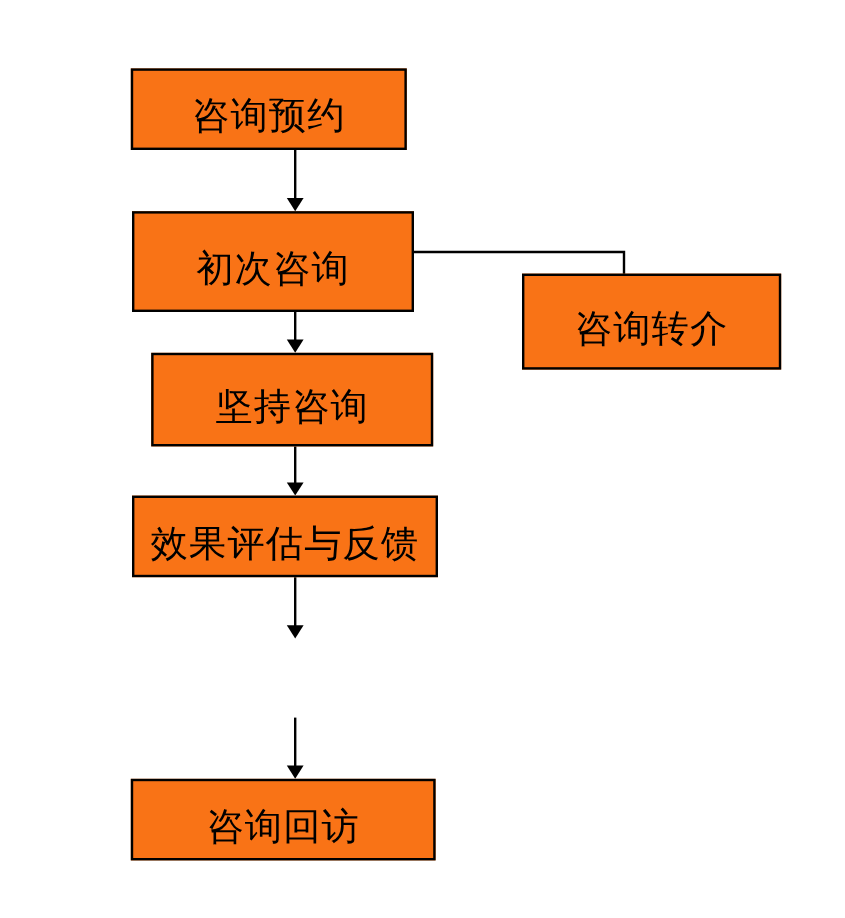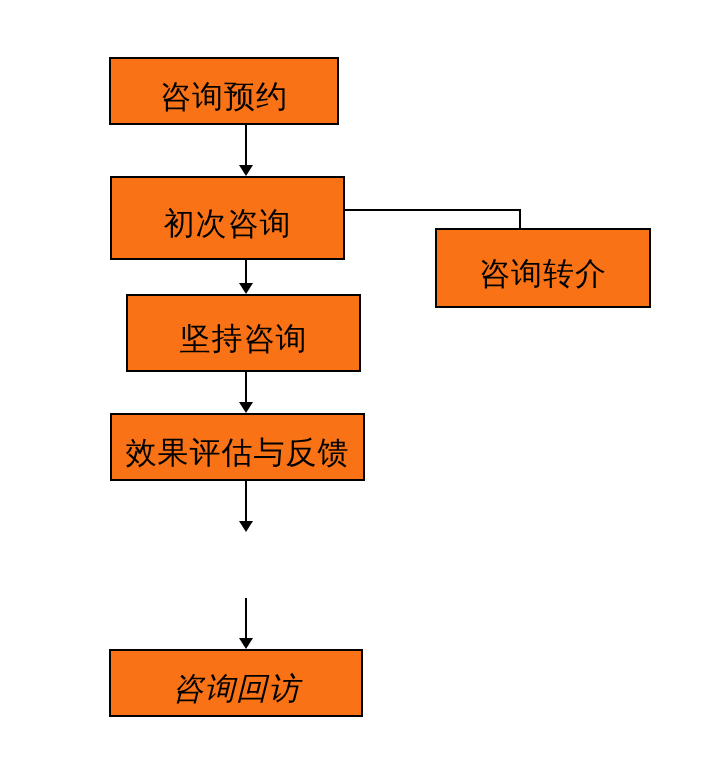--- a/index.html
+++ b/index.html
@@ -75,21 +75,21 @@
 
   <div class="node" style="left:126px; top:294px; width:235px; height:78px;">
     <span>坚持咨询</span>
   </div>
 
   <div class="node" style="left:110px; top:413px; width:255px; height:68px;">
     <span>效果评估与反馈</span>
   </div>
 
 
-  <div class="node" style="left:109px; top:649px; width:254px; height:68px;font-style:italic;">
+  <div class="node" style="left:109px; top:649px; width:254px; height:68px;">
     <span>咨询回访</span>
   </div>
 
   <div class="node" style="left:421px; top:228px; width:216px; height:80px;margin-left:14px;">
     <span>咨询转介</span>
   </div>
 
 </div>
 
 </body></html>

